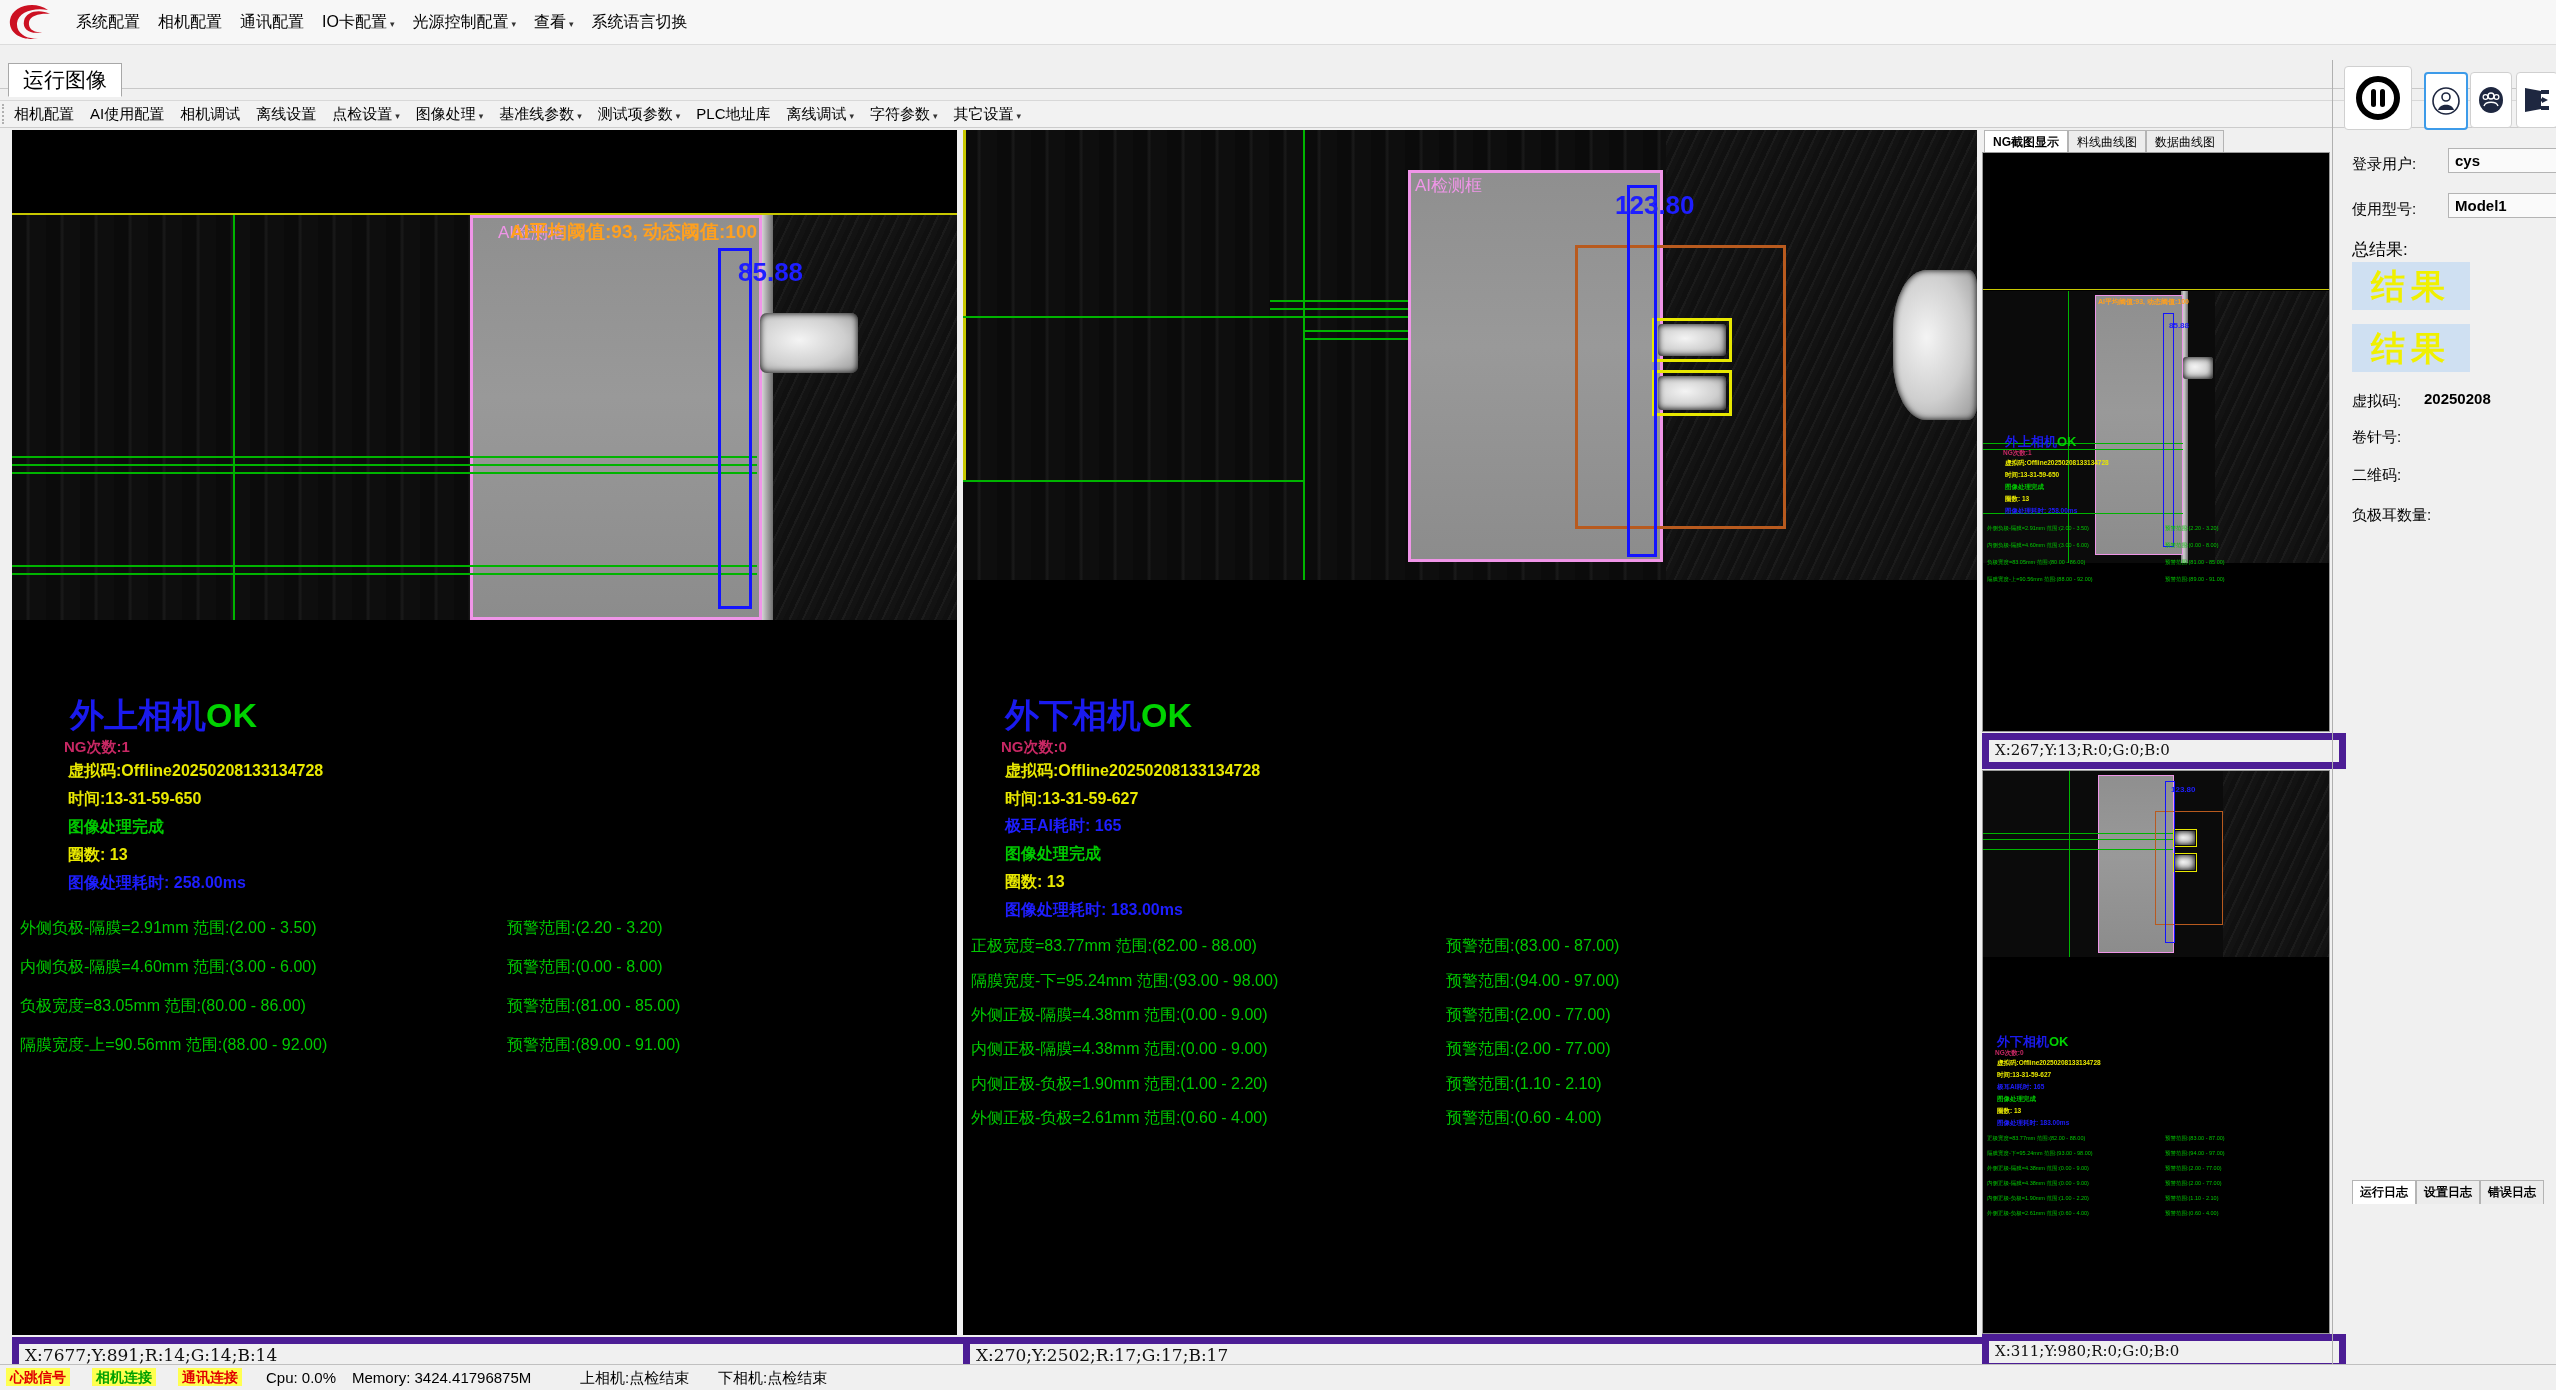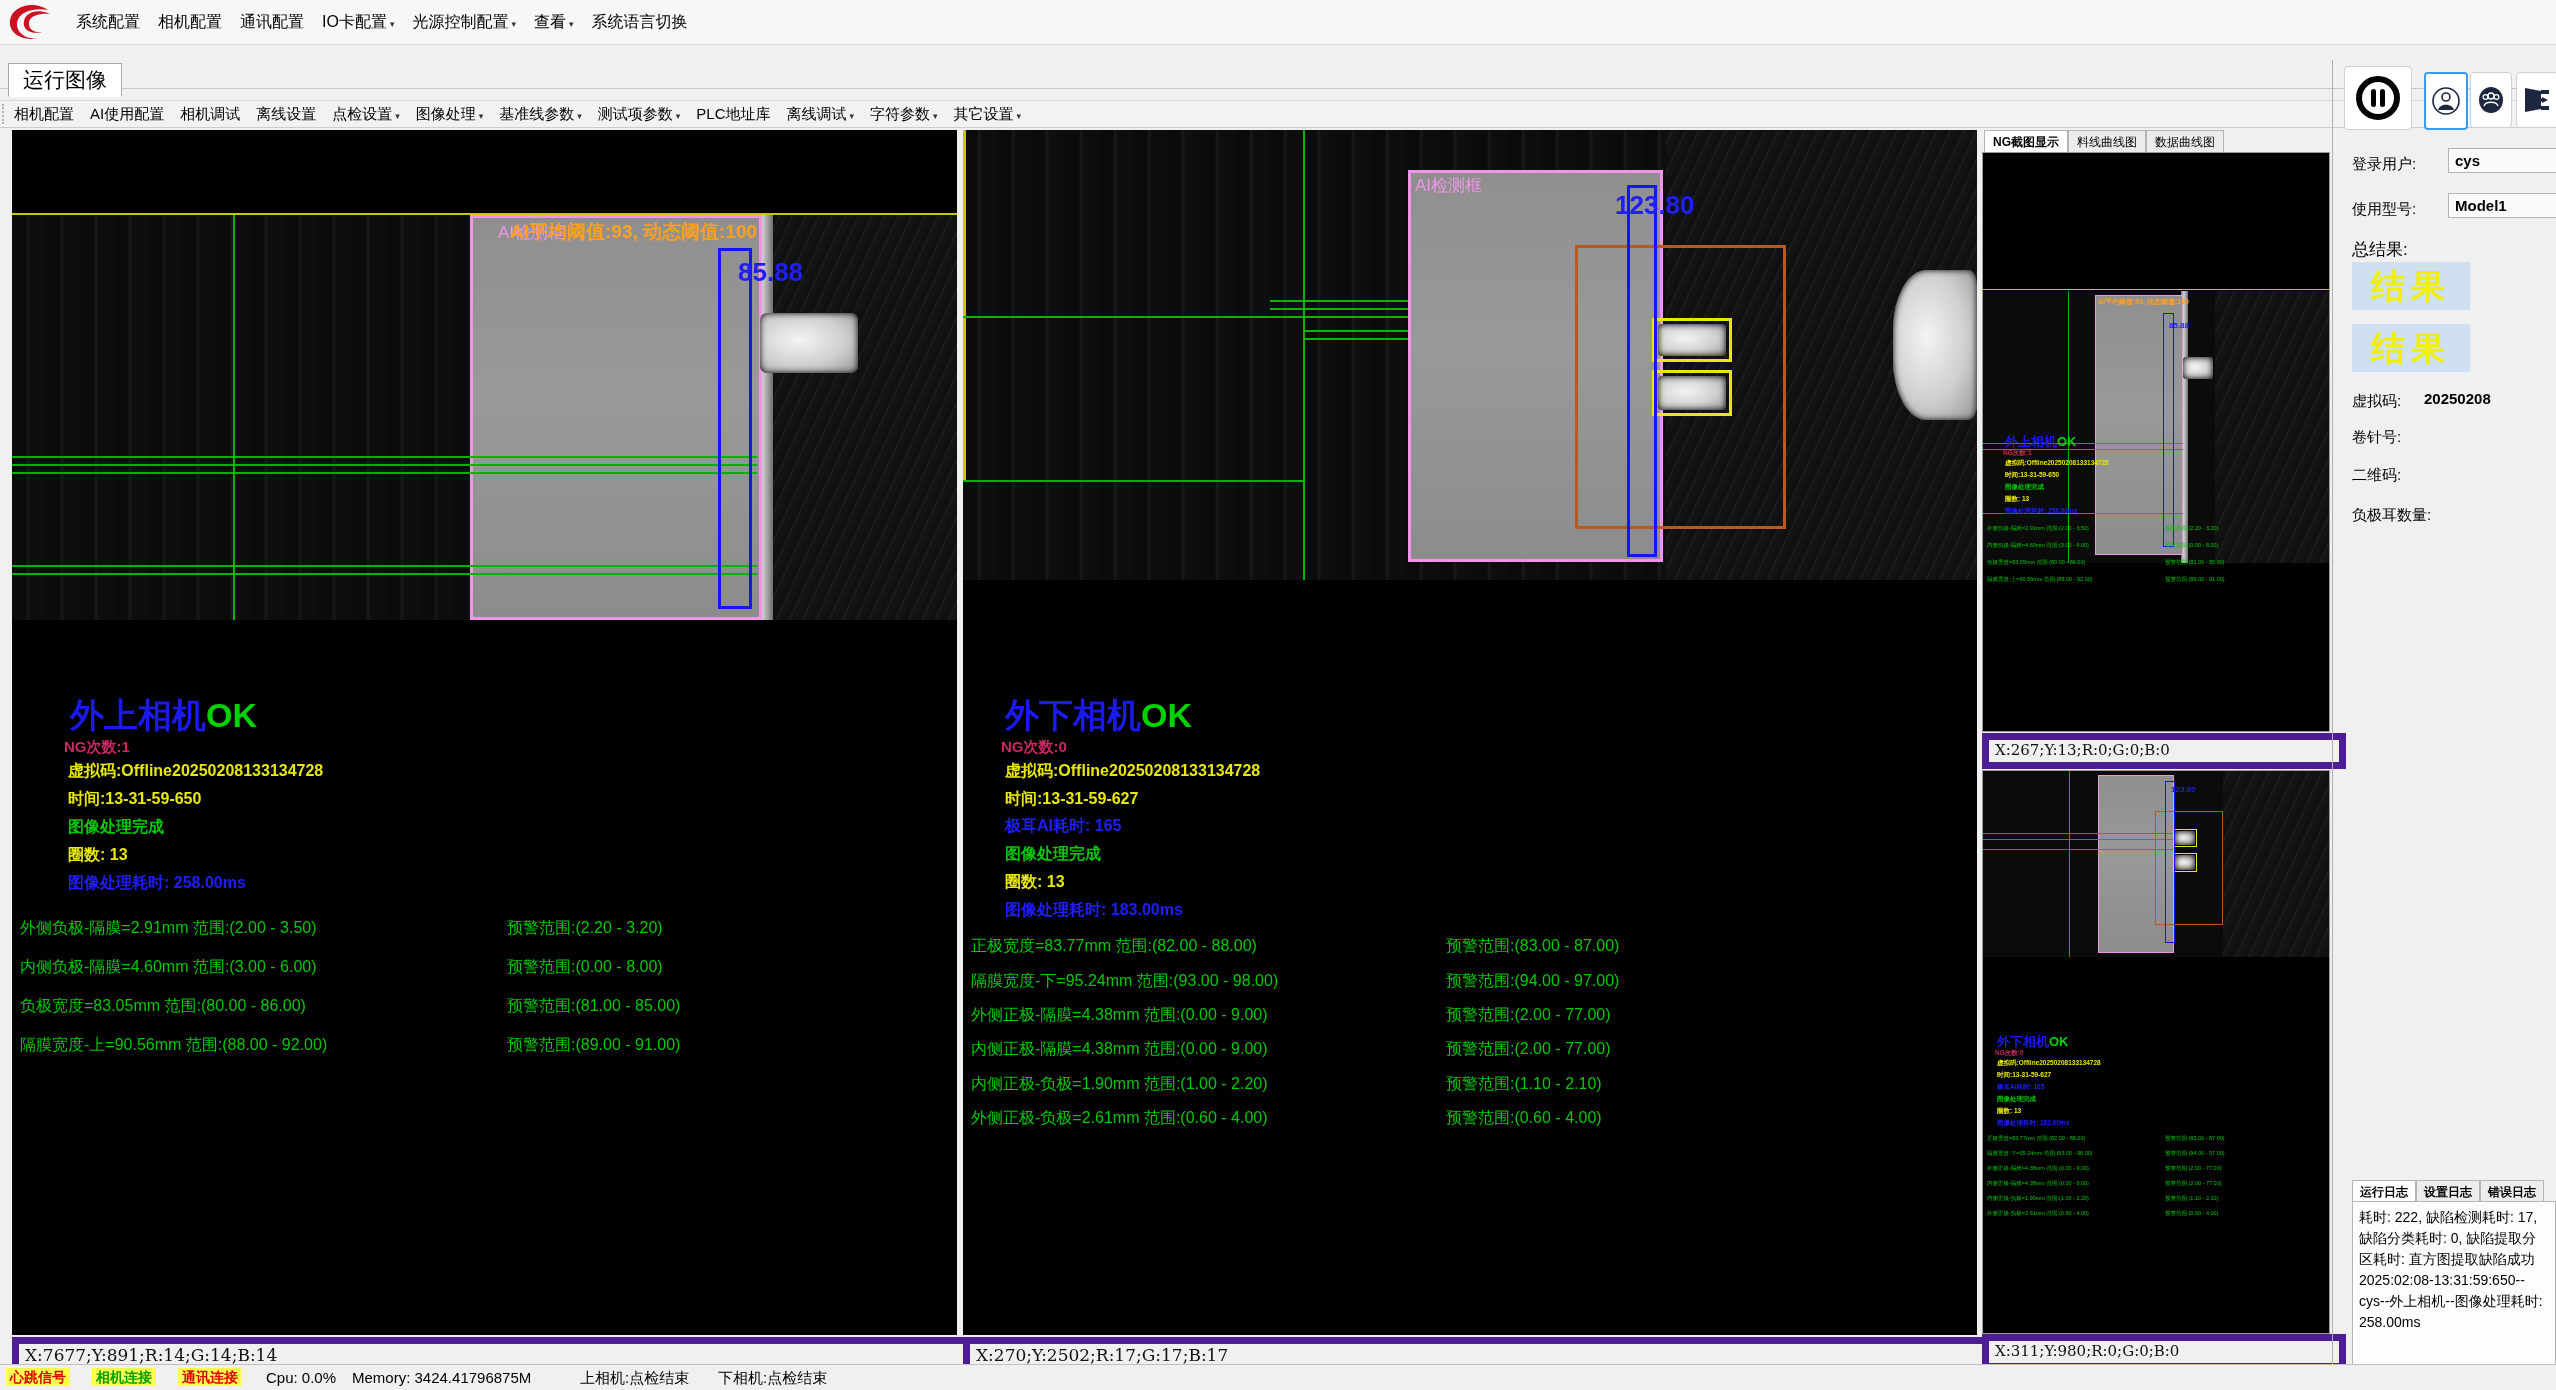--- a/index.html
+++ b/index.html
@@ -347,21 +347,20 @@
   <div class="ilabel" style="left:2424px;top:390px;font-weight:bold;">20250208</div>
   <div class="ilabel" style="left:2352px;top:428px;">卷针号:</div>
   <div class="ilabel" style="left:2352px;top:466px;">二维码:</div>
   <div class="ilabel" style="left:2352px;top:506px;">负极耳数量:</div>
 
   <div class="log-tabs" style="left:2352px;top:1180px;">
     <div class="log-tab active">运行日志</div>
     <div class="log-tab">设置日志</div>
     <div class="log-tab">错误日志</div>
   </div>
-  <div class="log-body" style="left:2352px;top:1201px;width:190px;height:176px;">耗时: 222, 缺陷检测耗时: 17, 缺陷分类耗时: 0, 缺陷提取分区耗时: 直方图提取缺陷成功 2025:02:08-13:31:59:650--cys--外上相机--图像处理耗时: 258.00ms</div>
 
   <div class="statusbar">
     <span class="badge" style="left:6px;color:#e00000;">心跳信号</span>
     <span class="badge" style="left:92px;color:#00a000;">相机连接</span>
     <span class="badge" style="left:178px;color:#e00000;">通讯连接</span>
     <span class="sbtext" style="left:266px;">Cpu: 0.0%</span>
     <span class="sbtext" style="left:352px;">Memory: 3424.41796875M</span>
     <span class="sbtext" style="left:580px;">上相机:点检结束</span>
     <span class="sbtext" style="left:718px;">下相机:点检结束</span>
   </div>

